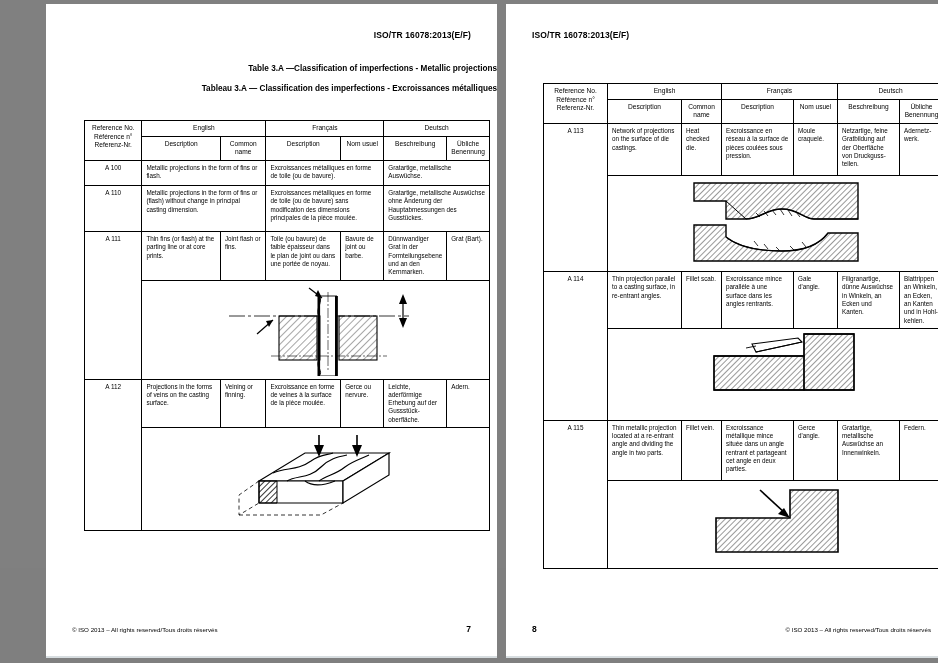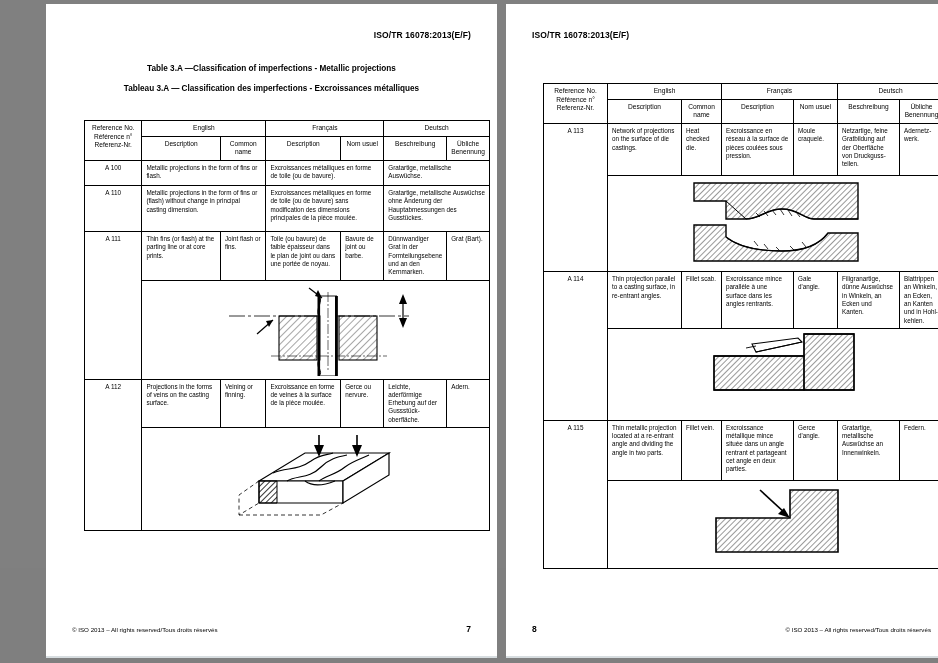--- a/index.html
+++ b/index.html
@@ -56,21 +56,21 @@
   }
   .runhead-right { right: 26px; }
   .runhead-left  { left: 26px; }
 
   
   .titles {
     position: absolute;
     top: 60px;
     left: 0;
     width: 100%;
-    text-align: center;
+    text-align: right;
   }
   .titles div {
     font-size: 8.2px;
     font-weight: bold;
     margin-bottom: 11px;
     color: #000;
   }
 
   
   table.iso {

